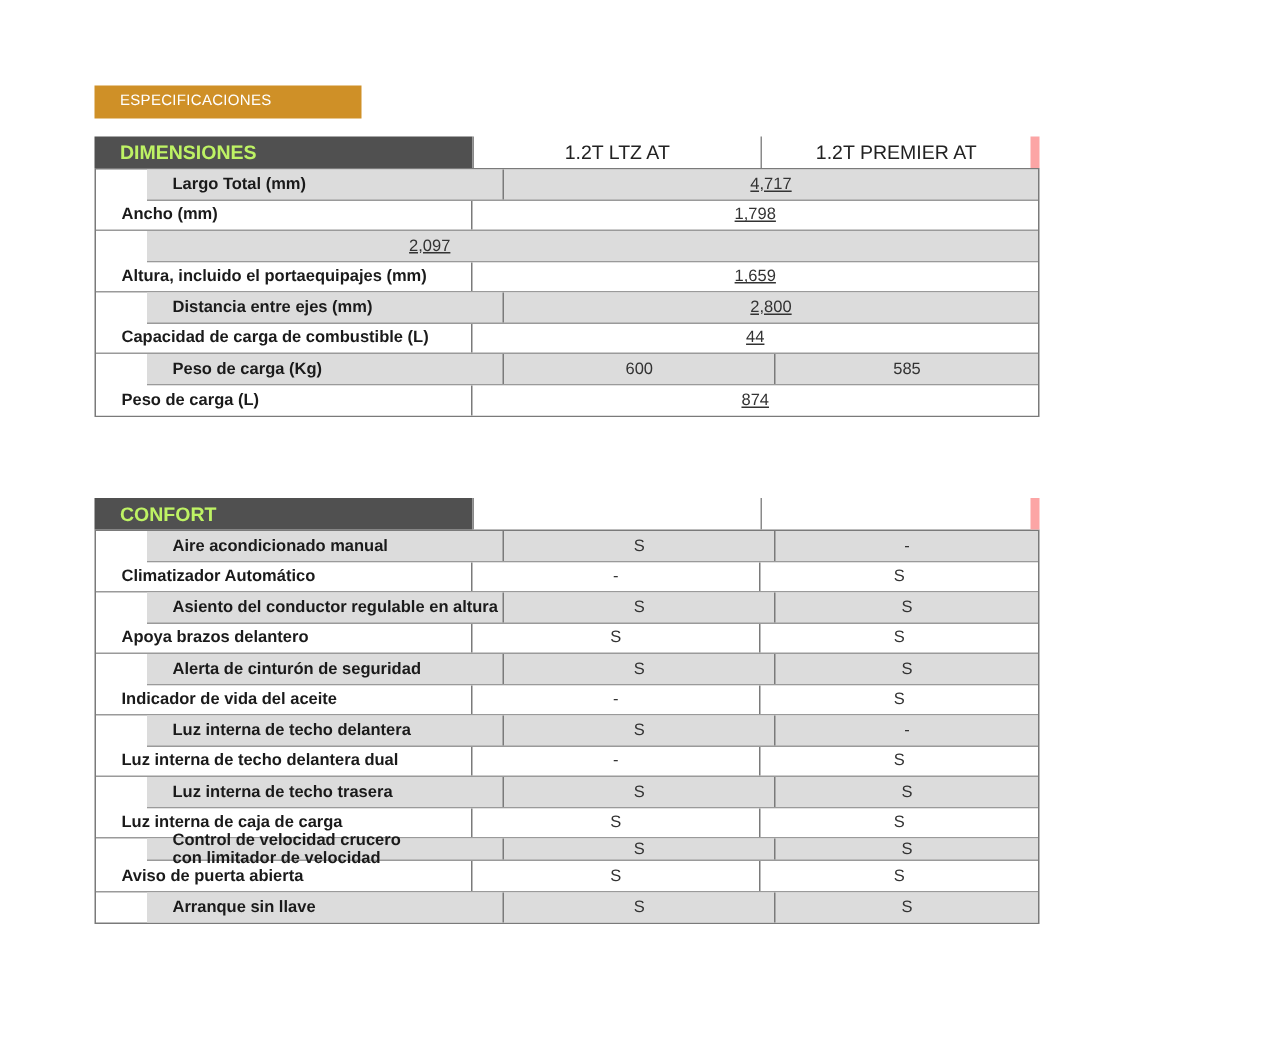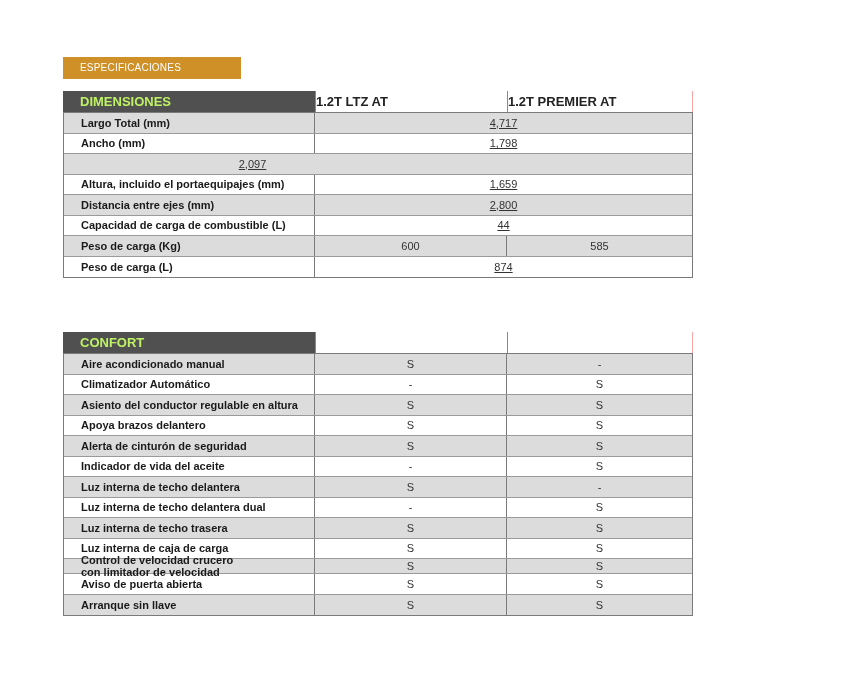--- a/index.html
+++ b/index.html
@@ -1,27 +1,27 @@
 <!DOCTYPE html>
 <html><head>
 <meta charset="utf-8">
 <style>
   html, body { margin:0; padding:0; background:#ffffff; }
   body { width:856px; height:700px; position:relative; overflow:hidden; font-family:"Liberation Sans", "DejaVu Sans", sans-serif; color:#1a1a1a; }
   .banner { position:absolute; left:63px; top:57px; width:178px; height:22px; background:#cf9027; color:#ffffff; font-weight:normal; font-size:10px; line-height:22px; padding-left:17px; box-sizing:border-box; letter-spacing:0.2px; }
   .tbl { position:absolute; left:63px; width:630px; }
   .hdr { display:flex; height:21px; }
   .hdr .lbl { width:252px; background:#505050; color:#bef264; font-weight:bold; font-size:13px; line-height:21px; padding-left:17px; box-sizing:border-box; }
-  .hdr .col { font-weight:bold; font-size:13px; line-height:22px; color:#222; box-sizing:border-box; border-left:1px solid #8a8a8a; }
+  .hdr .col { text-align:center; font-weight:normal; font-size:13px; line-height:22px; color:#222; box-sizing:border-box; border-left:1px solid #8a8a8a; }
   .hdr .c1 { width:192px; }
-  .hdr .c2 { width:186px; border-right:1px solid #fca5a5; }
+  .hdr .c2 { width:186px; border-right:6px solid #fca5a5; }
   .rows { border:1px solid #7a7a7a; border-top:1px solid #7a7a7a; }
   .row { display:flex; height:20.5px; border-bottom:1px solid #9a9a9a; box-sizing:border-box; }
   .row:last-child { border-bottom:none; }
-  .row.odd { background:#dcdcdc; }
+  .row.odd { background:#dcdcdc;margin-left:34px; }
   .row.even { background:#ffffff; }
   .row .lbl { width:251px; font-weight:bold; font-size:11px; padding-left:17px; box-sizing:border-box; display:flex; align-items:center; border-right:1px solid #7a7a7a; line-height:12px; }
   .row .v { font-size:11px; text-align:center; display:flex; align-items:center; justify-content:center; color:#333; box-sizing:border-box; }
   .row .v1 { width:192px; border-right:1px solid #7a7a7a; }
   .row .v2 { width:185px; }
   .row .vspan { width:377px;text-decoration:underline; }
   .row.tall { height:15px; }
 </style>
 </head>
 <body>

